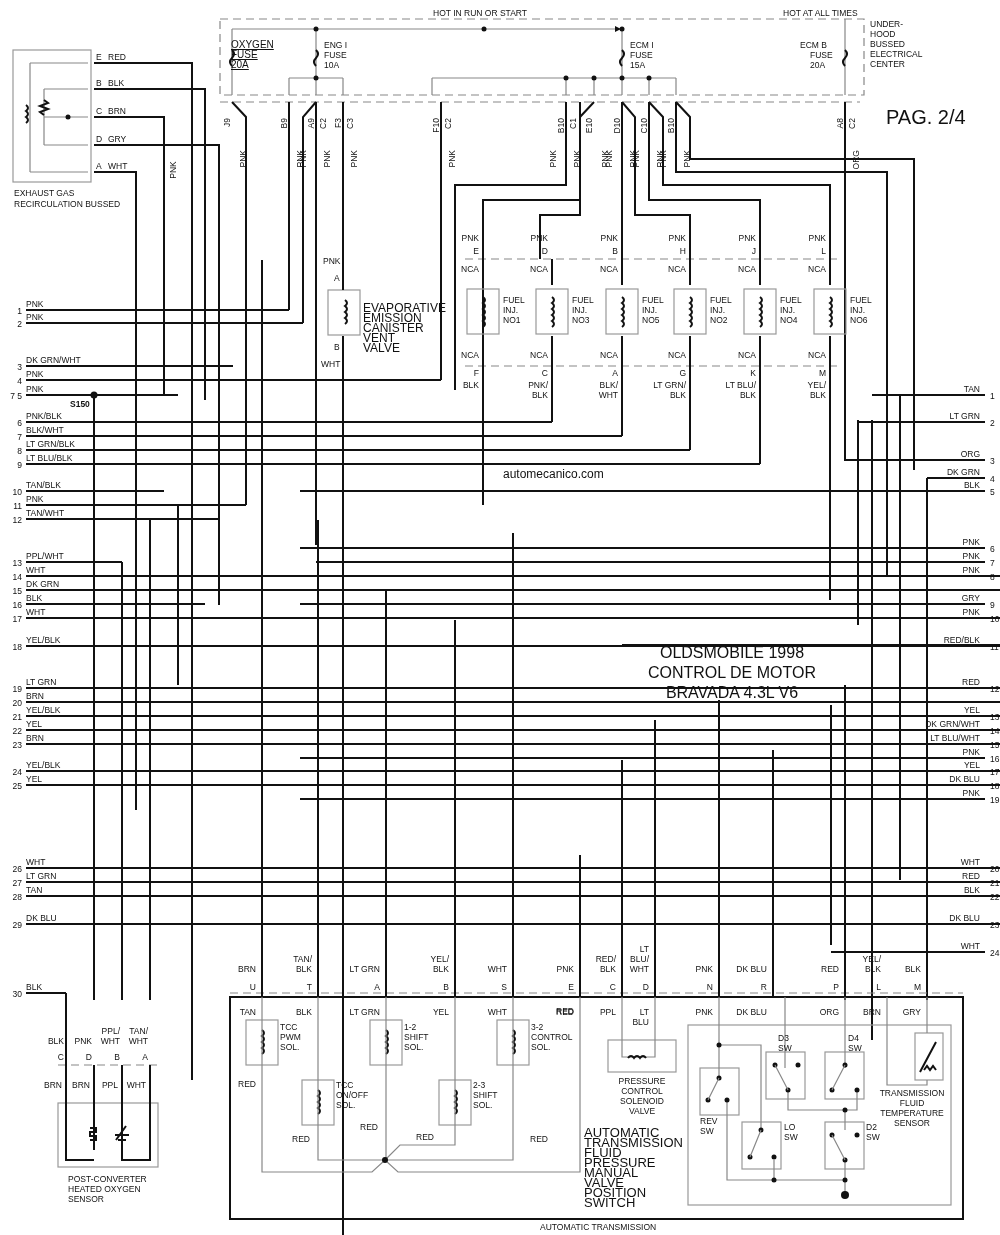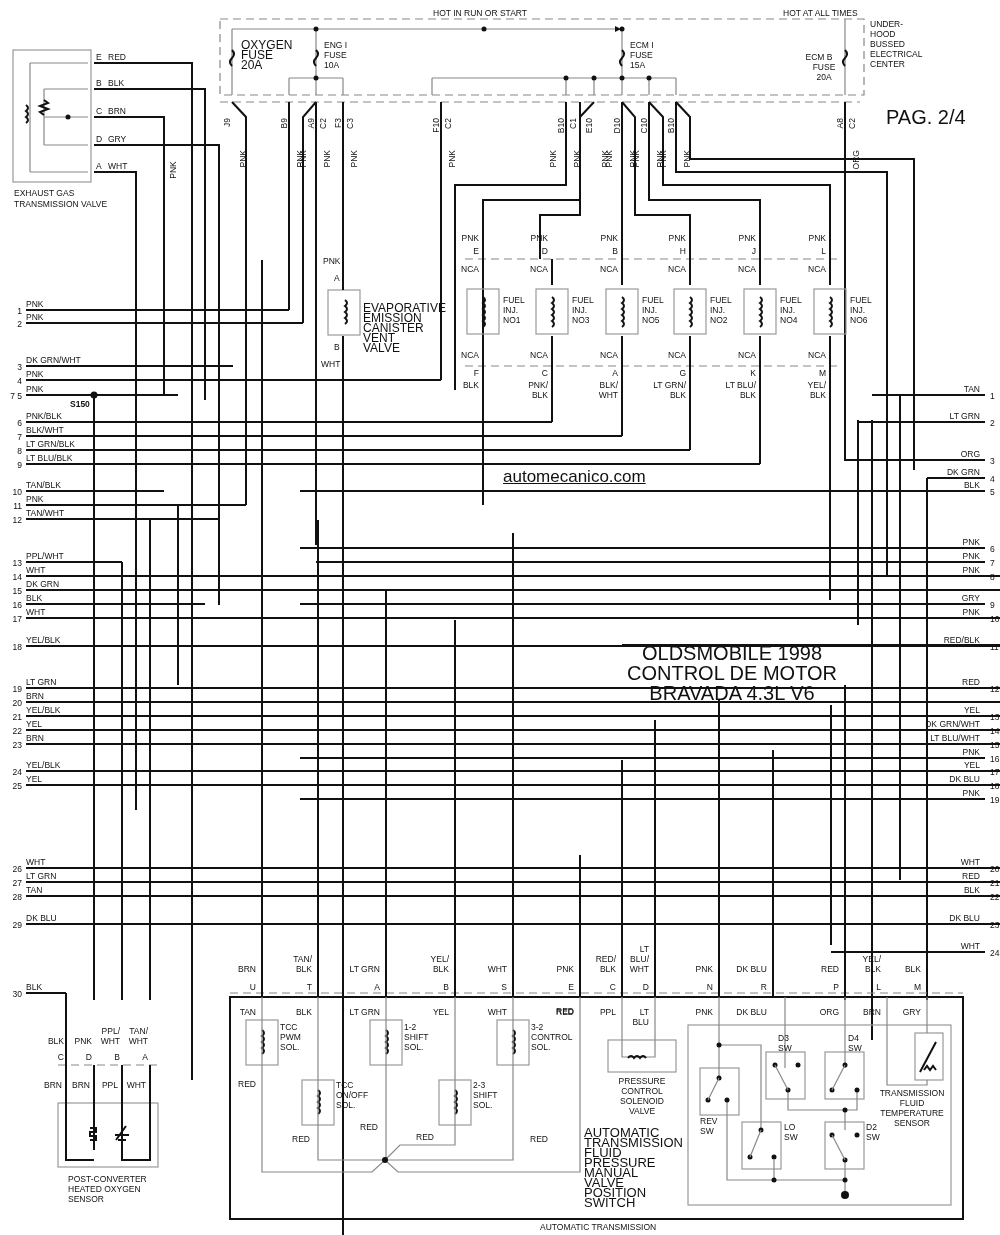--- a/index.html
+++ b/index.html
@@ -537,58 +537,58 @@
       <text x="778" y="1041" class="t8" text-anchor="start">D3</text>
       <text x="778" y="1051" class="t8" text-anchor="start">SW</text>
       <text x="848" y="1041" class="t8" text-anchor="start">D4</text>
       <text x="848" y="1051" class="t8" text-anchor="start">SW</text>
       <text x="866" y="1130" class="t8" text-anchor="start">D2</text>
       <text x="866" y="1140" class="t8" text-anchor="start">SW</text>
     </g>
 </svg>
 
 <div style="position:absolute;left:886px;top:106px;font-size:20px;">PAG. 2/4</div>
-<div style="position:absolute;left:503px;top:467px;font-size:17px;text-decoration:underline;">automecanico.com</div>
-<div style="position:absolute;left:627px;top:643px;width:210px;text-align:center;font-size:20px;line-height:20px;">
+<div style="position:absolute;left:503px;top:467px;font-size:12px;">automecanico.com</div>
+<div style="position:absolute;left:627px;top:643px;width:210px;text-align:center;font-size:16px;line-height:20px;">
   <div>OLDSMOBILE 1998</div>
   <div>CONTROL DE MOTOR</div>
   <div>BRAVADA 4.3L V6</div>
 </div>
 <div style="position:absolute;left:433px;top:8px;font-size:8.5px;">HOT IN RUN OR START</div>
 <div style="position:absolute;left:783px;top:8px;font-size:8.5px;">HOT AT ALL TIMES</div>
 <div style="position:absolute;left:870px;top:19px;font-size:8.5px;line-height:10px;">
   <div>UNDER-</div>
   <div>HOOD</div>
   <div>BUSSED</div>
   <div>ELECTRICAL</div>
   <div>CENTER</div>
 </div>
-<div style="position:absolute;left:241px;top:40px;font-size:12px;line-height:10px;">
+<div style="position:absolute;left:231px;top:40px;font-size:10px;line-height:10px;text-decoration:underline;">
   <div>OXYGEN</div>
     <div>FUSE</div>
     <div>20A</div>
 </div>
 <div style="position:absolute;left:324px;top:40px;font-size:8.5px;line-height:10px;">
   <div>ENG I</div>
     <div>FUSE</div>
     <div>10A</div>
 </div>
 <div style="position:absolute;left:630px;top:40px;font-size:8.5px;line-height:10px;">
   <div>ECM I</div>
     <div>FUSE</div>
     <div>15A</div>
 </div>
-<div style="position:absolute;left:810px;top:52px;font-size:8.5px;line-height:10px;text-align:center;width:28px;">
+<div style="position:absolute;left:810px;top:40px;font-size:8.5px;line-height:10px;text-align:left;width:28px;">
   <div style="white-space:nowrap;margin-left:-10px;">ECM B</div>
     <div>FUSE</div>
     <div>20A</div>
 </div>
 <div style="position:absolute;left:14px;top:188px;font-size:8.5px;line-height:11px;">
   <div>EXHAUST GAS</div>
-    <div>TRANSMISSION VALVE</div>
+    <div>RECIRCULATION BUSSED</div>
 </div>
 <div style="position:absolute;left:363px;top:303px;font-size:12px;line-height:10px;">
   <div>EVAPORATIVE</div>
     <div>EMISSION</div>
     <div>CANISTER</div>
     <div>VENT</div>
     <div>VALVE</div>
 </div>
 <div style="position:absolute;left:323px;top:256px;font-size:8.5px;">PNK</div>
 <div style="position:absolute;left:334px;top:273px;font-size:8.5px;">A</div>

